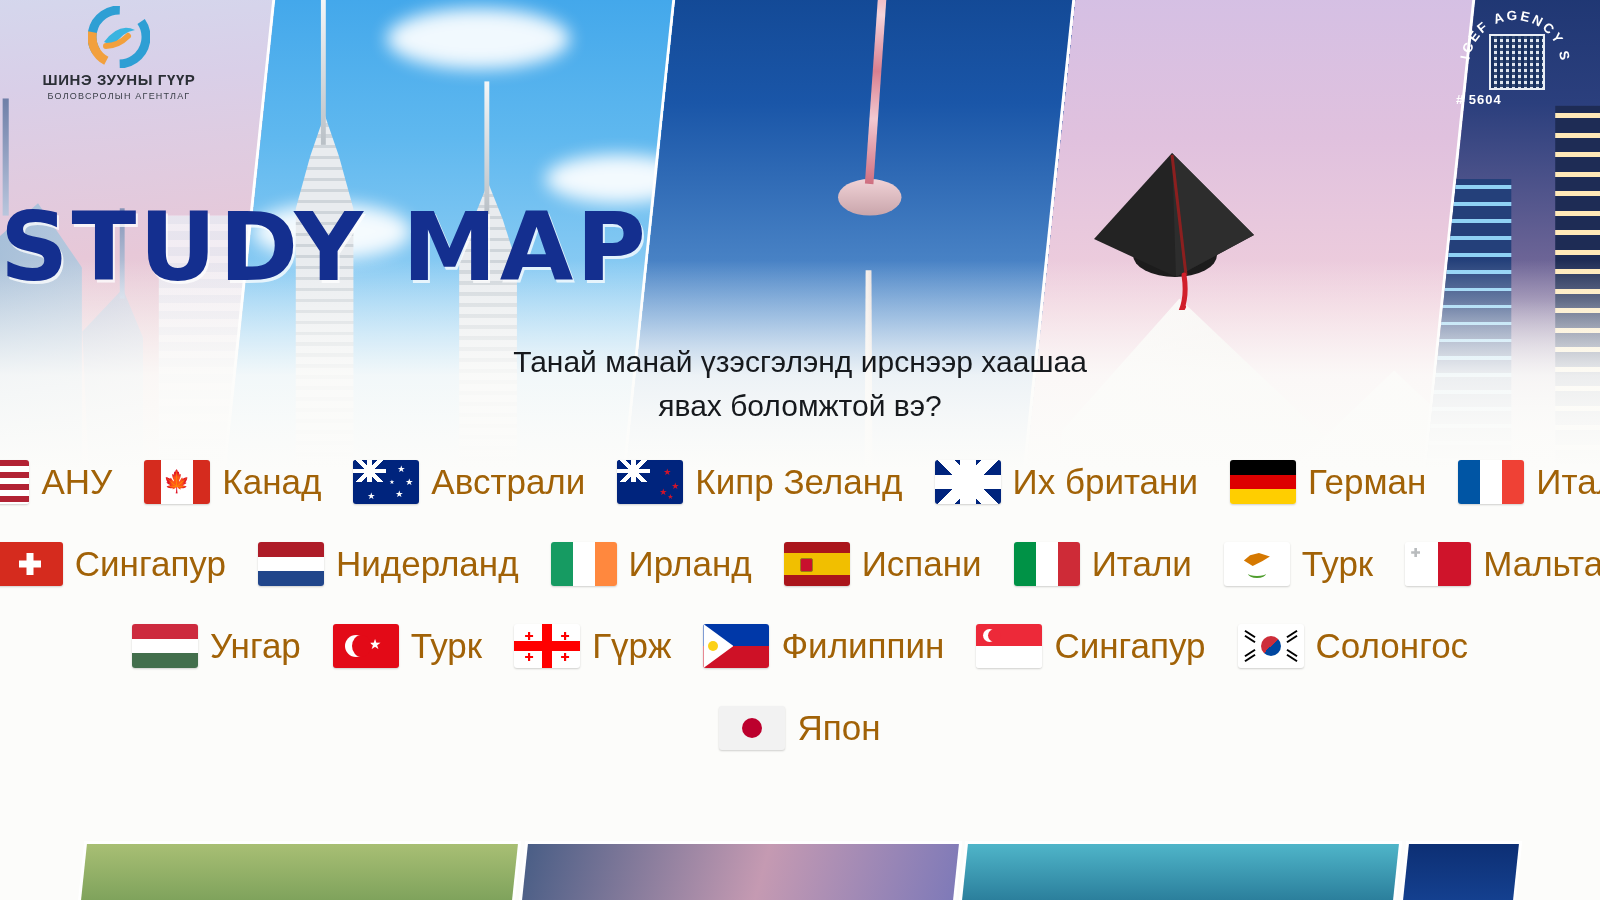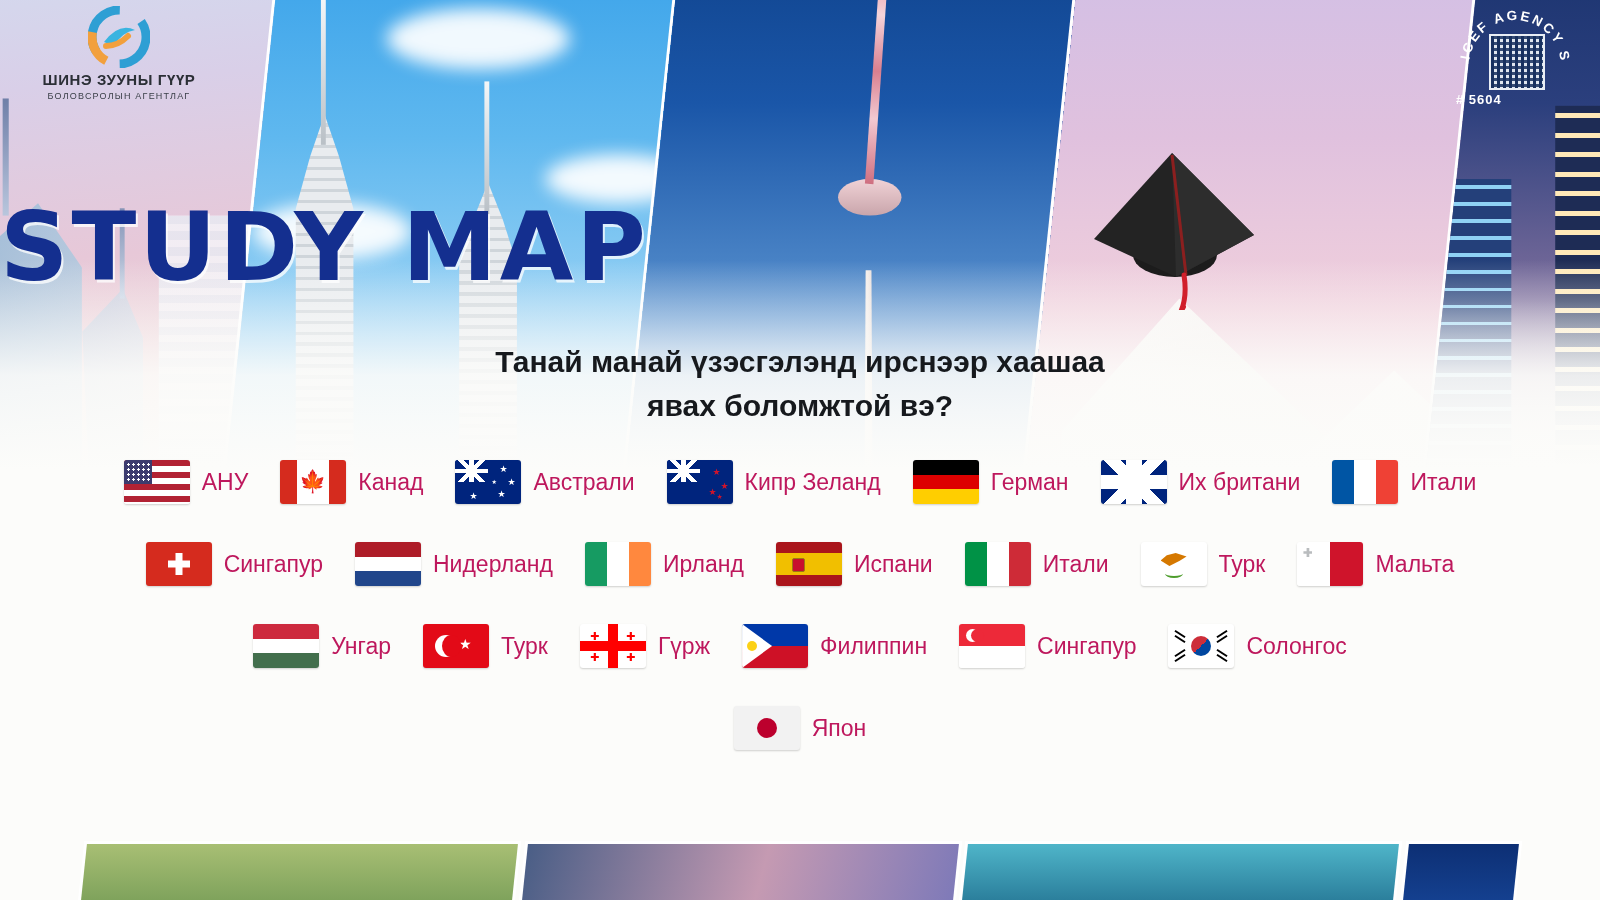--- a/index.html
+++ b/index.html
@@ -98,29 +98,29 @@
       border:2px solid #e9eef5;}
   .icef-num{position:absolute;left:0;right:0;top:88px;text-align:left;
       font-size:13px;font-weight:bold;letter-spacing:1px;}
 
   
   .title{position:absolute;left:0;right:0;top:192px;text-align:left;z-index:8;
      font-size:95px;font-weight:bold;color:#142f8f;letter-spacing:3px;
      font-family:"DejaVu Sans","Liberation Sans",sans-serif;
      text-shadow:2px 3px 0 rgba(255,255,255,.75);}
   .subtitle{position:absolute;left:0;right:0;top:340px;text-align:center;z-index:8;
-     font-size:30px;font-weight:bold;color:#16191d;line-height:1.45;}
+     font-size:30px;font-weight:normal;color:#16191d;line-height:1.45;}
 
   
   .flags{position:absolute;left:0;right:0;top:460px;z-index:8;}
   .frow{display:flex;justify-content:center;align-items:center;gap:8px;margin-bottom:38px;}
   .fitem{display:flex;align-items:center;gap:12px;padding:0 12px;}
   .flag{width:66px;height:44px;flex:none;border-radius:3px;overflow:hidden;position:relative;
      box-shadow:0 1px 2px rgba(0,0,0,.18);}
-  .flabel{font-size:23px;color:#be185d;white-space:nowrap;}
+  .flabel{font-size:35px;color:#a16207;white-space:nowrap;}
 
   
   .f-us{background:repeating-linear-gradient(180deg,#b22234 0 6px,#ffffff 6px 12px);}
   .f-us::before{content:"";position:absolute;left:0;top:0;width:28px;height:24px;background:#3c3b6e;}
   .f-us::after{content:"";position:absolute;left:2px;top:2px;width:24px;height:20px;
      background-image:radial-gradient(circle,#fff 1px,transparent 1.2px);background-size:5px 5px;}
   .f-ca{background:#fff;}
   .f-ca::before{content:"";position:absolute;left:0;top:0;bottom:0;width:17px;background:#d52b1e;
      box-shadow:49px 0 0 #d52b1e;}
   .f-ca::after{content:"🍁";position:absolute;left:0;right:0;top:50%;transform:translateY(-50%);
@@ -337,26 +337,26 @@
           <div class="flag f-nz">
             <span class="uj"></span>
             <span class="star" style="left:46px;top:8px;color:#cf142b;">★</span>
             <span class="star" style="left:54px;top:22px;color:#cf142b;">★</span>
             <span class="star" style="left:42px;top:28px;color:#cf142b;">★</span>
             <span class="star" style="left:50px;top:33px;color:#cf142b;font-size:7px;">★</span>
           </div>
           <div class="flabel">Кипр Зеланд</div>
         </div>
         <div class="fitem">
+          <div class="flag f-gb"></div>
+          <div class="flabel">Их британи</div>
+        </div>
+        <div class="fitem">
           <div class="flag f-de"></div>
           <div class="flabel">Герман</div>
-        </div>
-        <div class="fitem">
-          <div class="flag f-gb"></div>
-          <div class="flabel">Их британи</div>
         </div>
         <div class="fitem">
           <div class="flag f-fr"></div>
           <div class="flabel">Итали</div>
         </div>
       </div>
       <div class="frow">
         <div class="fitem">
           <div class="flag f-ch"></div>
           <div class="flabel">Сингапур</div>

